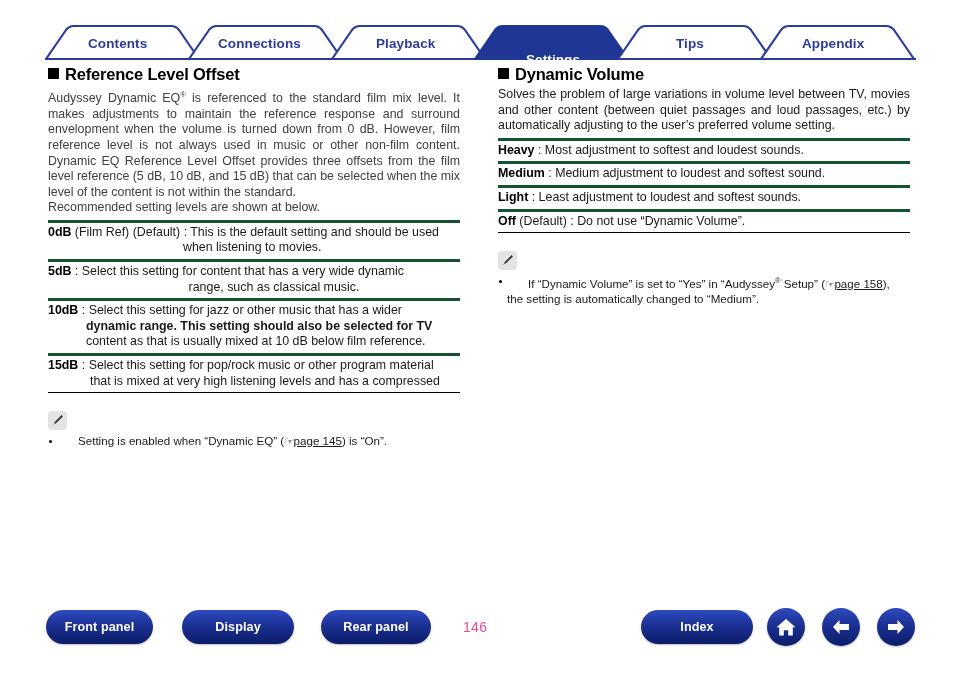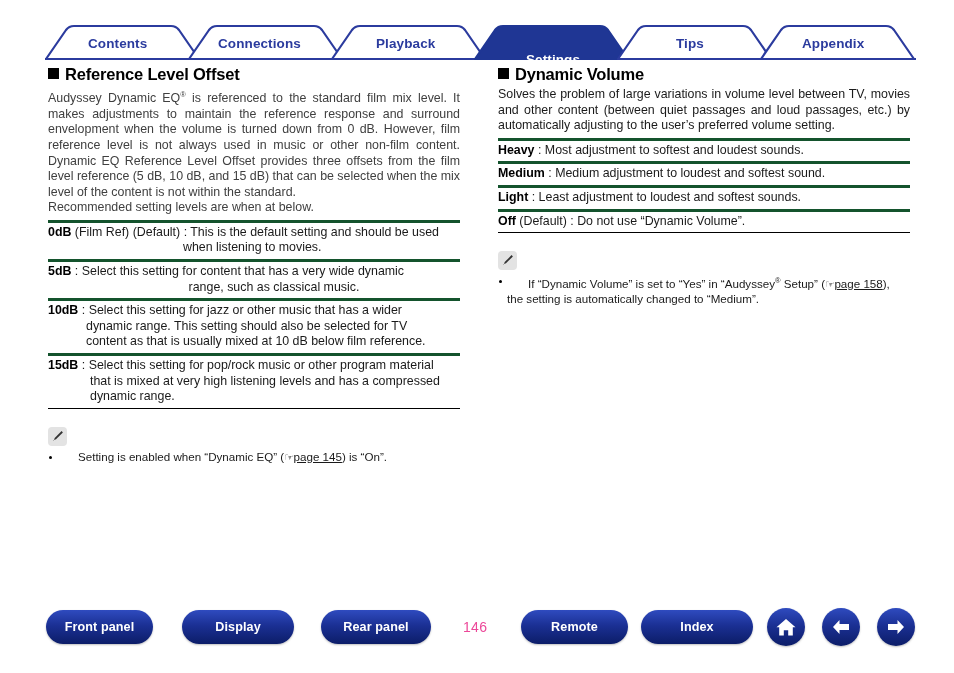--- a/index.html
+++ b/index.html
@@ -212,45 +212,44 @@
 
 <div class="col col-left">
 
   <h2 class="section">
     <span class="sqbullet"></span>
     <span>Reference Level Offset</span>
   </h2>
 
   <div class="jpara">
     <span>Audyssey Dynamic EQ</span><sup class="reg">®</sup><span> is referenced to the standard film mix level. It makes adjustments to maintain the reference response and surround envelopment when the volume is turned down from 0 dB. However, film reference level is not always used in music or other non-film content. Dynamic EQ Reference Level Offset provides three offsets from the film level reference (5 dB, 10 dB, and 15 dB) that can be selected when the mix level of the content is not within the standard.</span>
-    <span class="lastline">Recommended setting levels are when at below.</span>
+    <span class="lastline">Recommended setting levels are shown at below.</span>
   </div>
 
   <div class="deflist">
 
     <div class="defrow tight">
       <b>0dB</b><span> (Film Ref) (Default) : This is the default setting and should be used</span>
       <span class="cont indent1">when listening to movies.</span>
     </div>
 
     <div class="defrow">
       <b>5dB</b><span> : Select this setting for content that has a very wide dynamic</span>
       <span class="cont indent2">range, such as classical music.</span>
     </div>
 
     <div class="defrow">
       <b>10dB</b><span> : Select this setting for jazz or other music that has a wider</span>
-      <span class="cont indent3" style="text-align:justify;">dynamic range. This setting should also be selected for TV</span>
+      <span class="cont indent3" style="text-align:justify;font-weight:bold;">dynamic range. This setting should also be selected for TV</span>
       <span class="cont indent3">content as that is usually mixed at 10 dB below film reference.</span>
     </div>
 
     <div class="defrow tight">
       <b>15dB</b><span> : Select this setting for pop/rock music or other program material</span>
       <span class="cont indent4">that is mixed at very high listening levels and has a compressed</span>
-      <span class="cont indent4">dynamic range.</span>
     </div>
 
   </div>
 
   <div class="note">
     <span class="note-icon">
       <svg width="13" height="13" viewBox="0 0 13 13">
         <path d="M10.6 1.1 L11.9 2.4 L5.0 9.3 L3.0 10.0 L3.7 8.0 Z" fill="#333"></path>
         <path d="M2.6 10.4 L1.9 11.1 L3.0 11.0 Z" fill="#333"></path>
       </svg>
@@ -304,21 +303,20 @@
 </div>
 
 <div class="bottombar">
 
   <div class="pill" style="left:46px;  top:4px; width:107px;">Front panel</div>
   <div class="pill" style="left:182px; top:4px; width:112px;">Display</div>
   <div class="pill" style="left:321px; top:4px; width:110px;">Rear panel</div>
 
   <div class="pagenum">146</div>
 
-  <div class="pill" style="left:521px; top:4px; width:107px;">Remote</div>
   <div class="pill" style="left:641px; top:4px; width:112px;">Index</div>
 
   <div class="circbtn" style="left:767px; top:2px;">
     <svg width="22" height="21" viewBox="0 0 22 21">
       <path d="M11 2 L20.5 10.2 L17.8 10.2 L17.8 18.6 L13.2 18.6 L13.2 13.2 L8.8 13.2 L8.8 18.6 L4.2 18.6 L4.2 10.2 L1.5 10.2 Z" fill="#ffffff"></path>
     </svg>
   </div>
 
   <div class="circbtn" style="left:822px; top:2px;">
     <svg width="22" height="20" viewBox="0 0 22 20">

